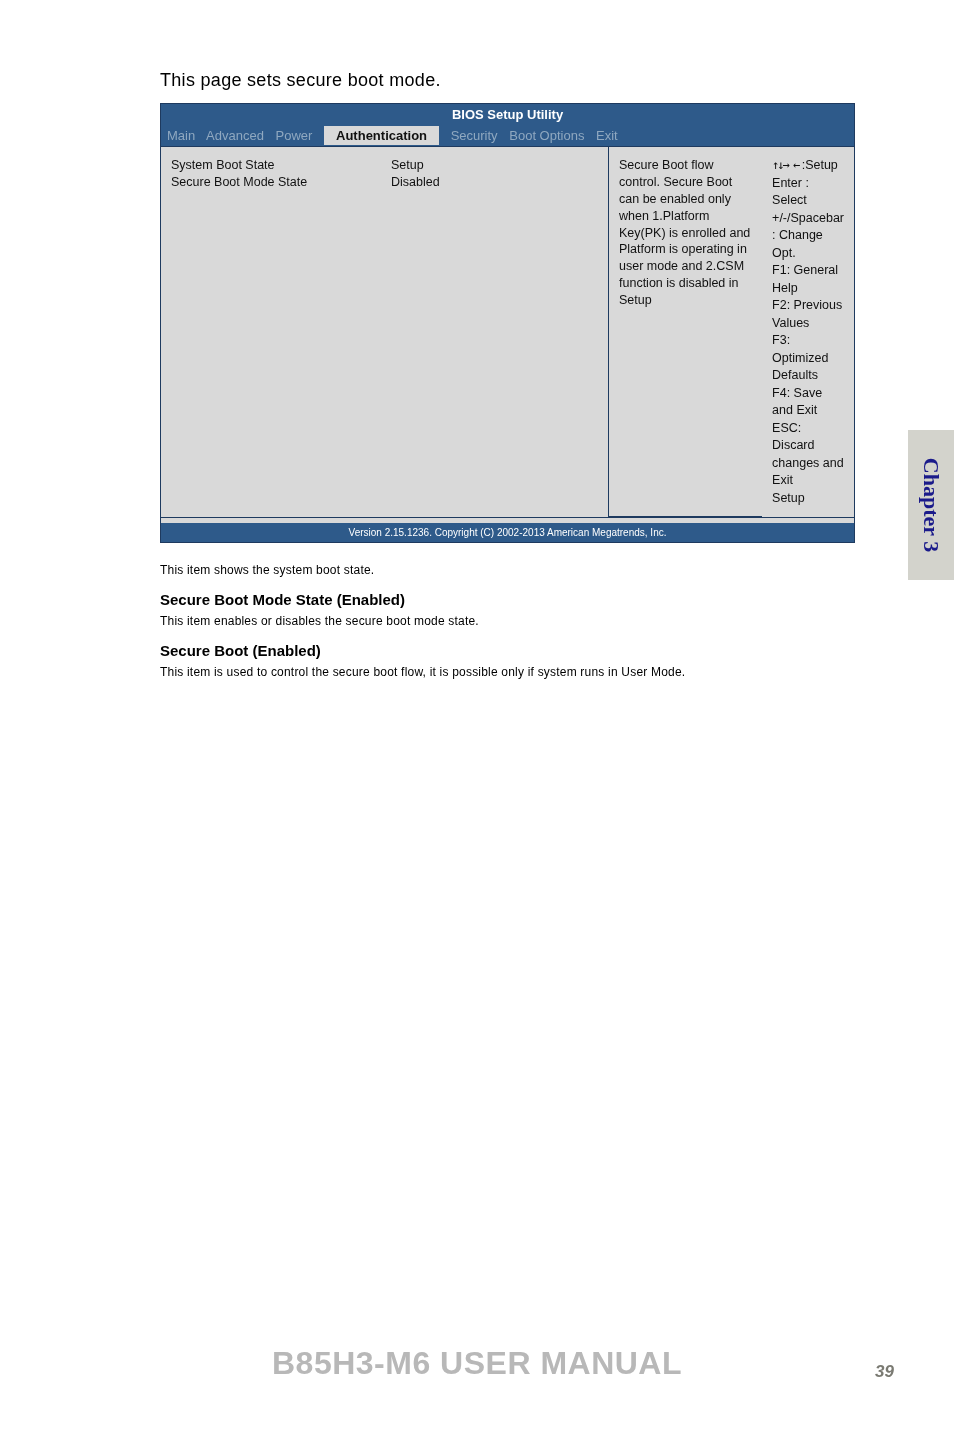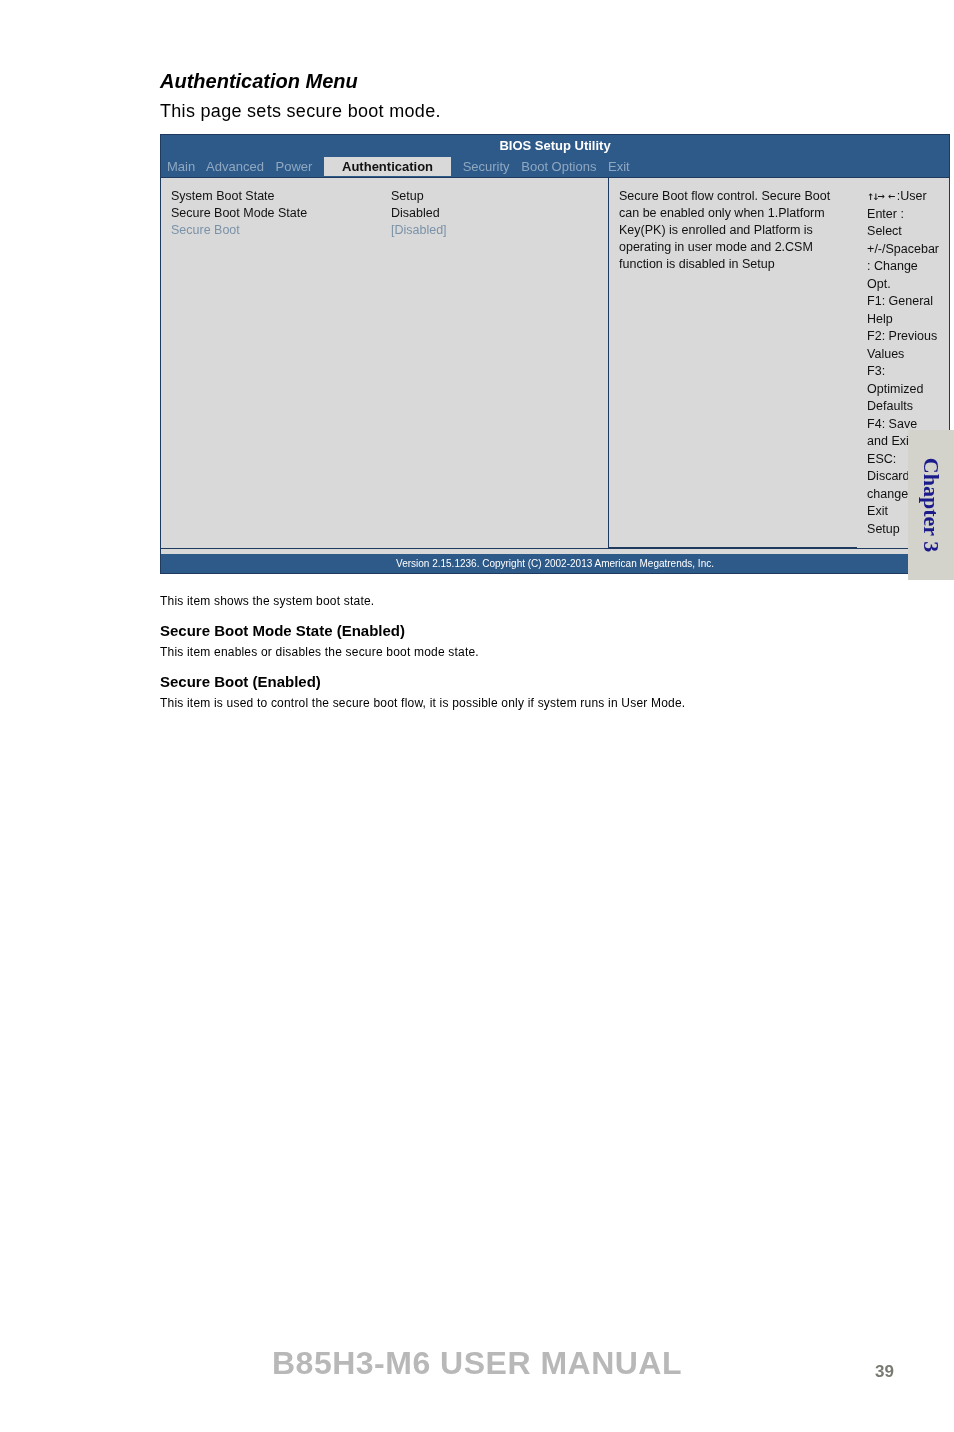--- a/index.html
+++ b/index.html
@@ -38,21 +38,21 @@
     font-size: 20px;
     margin-bottom: 8px;
   }
   .desc {
     font-size: 18px;
     margin-bottom: 12px;
     letter-spacing: 0.3px;
   }
   .bios-box {
     border: 1px solid #1e3a5f;
-    width: 790px;
+    width: 695px;
     font-size: 12.5px;
     margin-bottom: 18px;
   }
   .bios-titlebar {
     background: #2e5a8a;
     color: #ffffff;
     text-align: center;
     font-weight: bold;
     padding: 3px 0;
     font-size: 13px;
@@ -60,21 +60,21 @@
   .bios-menubar {
     background: #2e5a8a;
     color: #8fa8c0;
     padding: 3px 6px;
     font-size: 13px;
   }
   .bios-menubar span { margin-right: 8px; }
   .bios-menubar .active {
     background: #d9d9d9;
     color: #111;
-    padding: 2px 18px;
+    padding: 2px 12px;
     font-weight: bold;
   }
   .bios-body {
     display: flex;
     background: #d9d9d9;
     border-top: 1px solid #1e3a5f;
   }
   .bios-left {
     flex: 0 0 448px;
     padding: 10px 8px 10px 10px;
@@ -148,35 +148,35 @@
     font-family: Arial, sans-serif;
     font-weight: 900;
     font-size: 32px;
     color: #b8b8b8;
     letter-spacing: 0.5px;
   }
   .pagenum {
     position: absolute;
     bottom: 50px;
     right: 60px;
+    font-style: italic;
     font-weight: bold;
     color: #7a7a72;
     font-size: 17px;
   }
 </style>
 </head>
 <body>
 
 <div class="side-tab">
   <div class="side-tab-text">Chapter 3</div>
 </div>
 
 <div class="page">
 
-  <div class="section-title">Authentication Menu</div>
   <div class="desc">This page sets secure boot mode.</div>
 
   <div class="bios-box">
     <div class="bios-titlebar">BIOS Setup Utility</div>
     <div class="bios-menubar">
       <span>Main</span>
       <span>Advanced</span>
       <span>Power</span>
       <span class="active">Authentication</span>
       <span>Security</span>
@@ -186,29 +186,25 @@
     <div class="bios-body">
       <div class="bios-left">
         <div class="bios-row">
           <div class="bios-label">System Boot State</div>
           <div class="bios-value">Setup</div>
         </div>
         <div class="bios-row">
           <div class="bios-label">Secure Boot Mode State</div>
           <div class="bios-value">Disabled</div>
         </div>
-        <div class="bios-row selected">
-          <div class="bios-label">Secure Boot</div>
-          <div class="bios-value">[Disabled]</div>
-        </div>
       </div>
       <div class="bios-right">
         <div class="bios-help">Secure Boot  flow control. Secure Boot can be enabled only when 1.Platform Key(PK) is enrolled and Platform is operating in user mode and 2.CSM function is disabled in Setup</div>
         <div class="bios-keys">
-          <div><span class="arrows">↑↓→ ←</span> <span>:User</span></div>
+          <div><span class="arrows">↑↓→ ←</span> <span>:Setup</span></div>
           <div>Enter : Select</div>
           <div>+/-/Spacebar  : Change Opt.</div>
           <div>F1: General Help</div>
           <div>F2: Previous Values</div>
           <div>F3: Optimized Defaults</div>
           <div>F4: Save and Exit</div>
           <div>ESC: Discard changes and Exit</div>
           <div>Setup</div>
         </div>
       </div>

